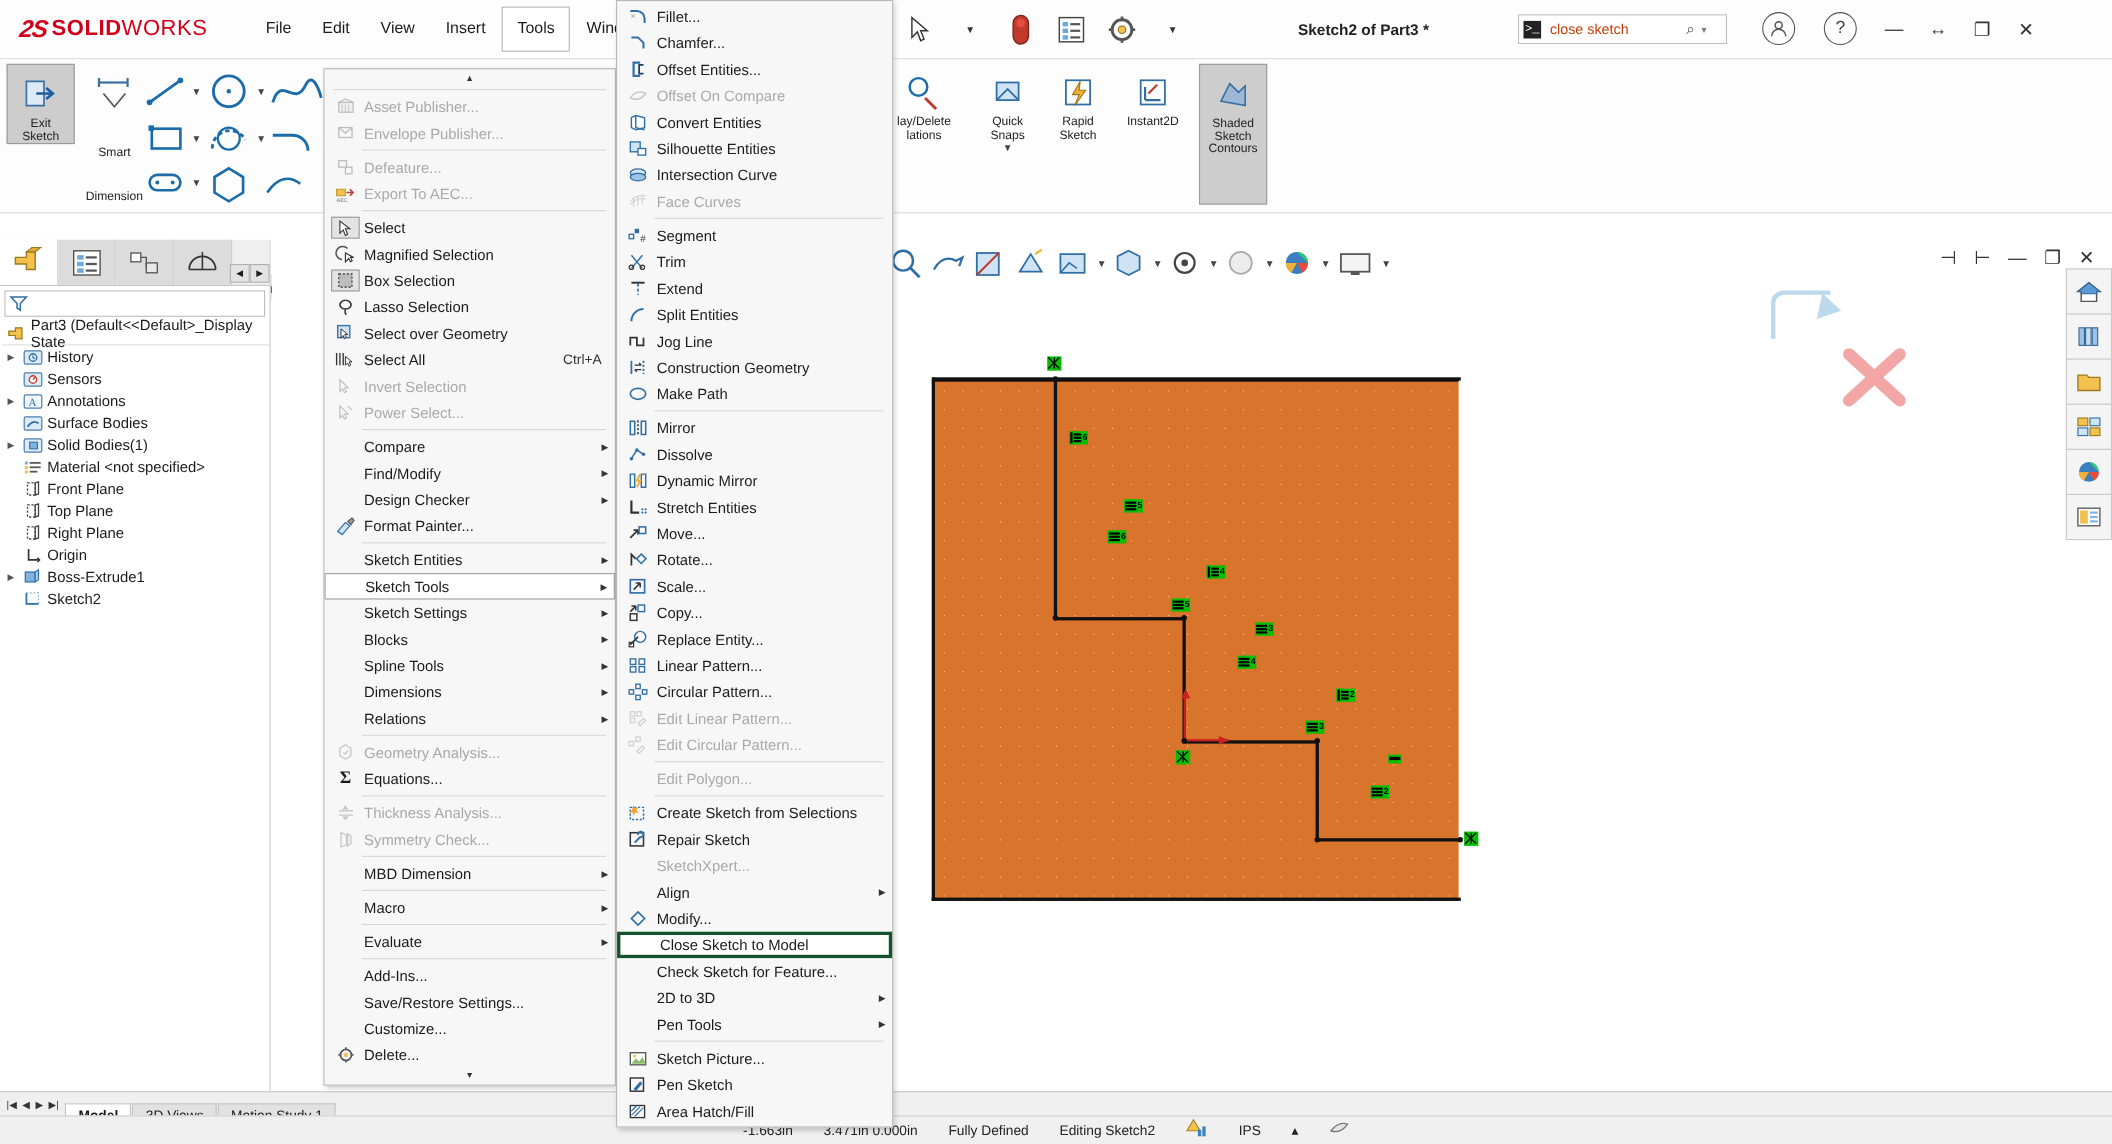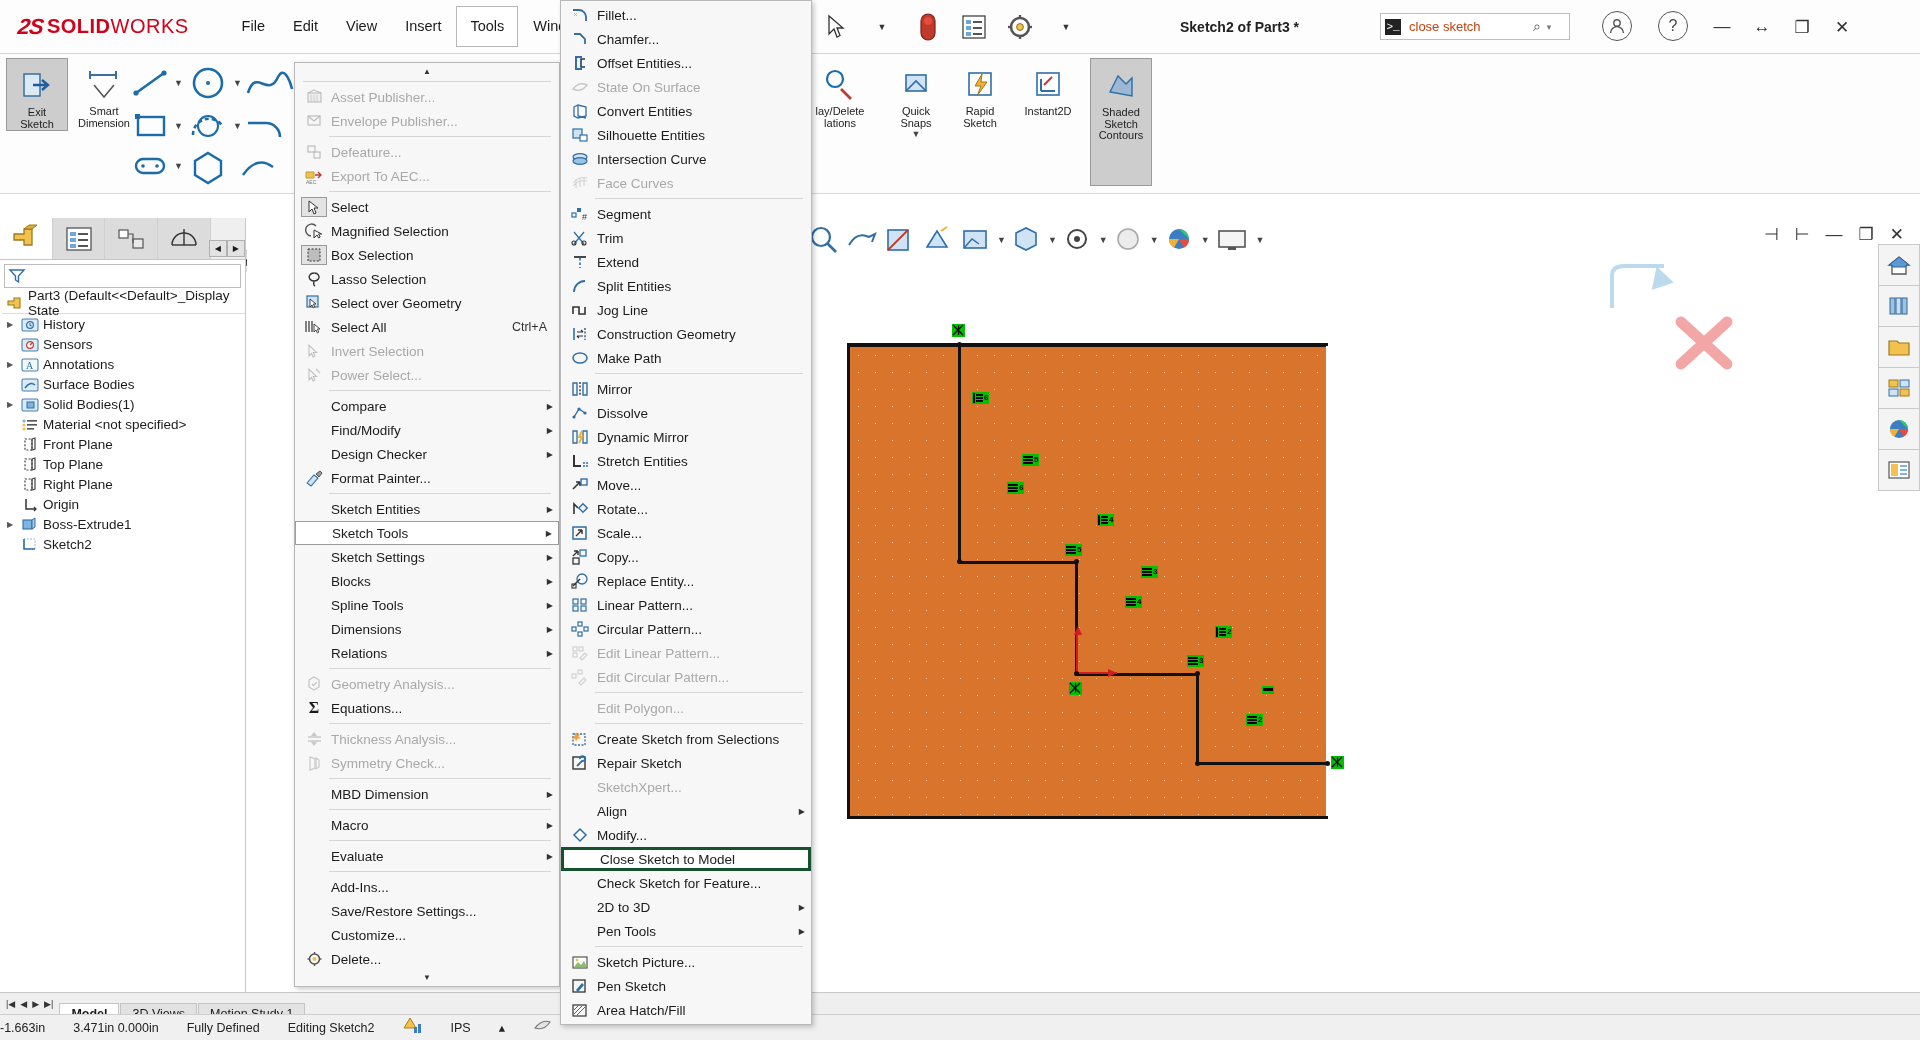--- a/index.html
+++ b/index.html
@@ -151,21 +151,21 @@
     background:#efefef; border-top:1px solid #c8c8c8; display:flex; align-items:center;
   }
   .nav-arrows { display:flex; align-items:center; padding:0 4px; gap:1px; }
   .nav-arrows span { font-size:9px; color:#333; padding:0 2px; }
   .btab { font-size:12.5px; padding:3px 11px; border:1px solid #c4c4c4; border-bottom:none;
           background:#e2e2e2; margin-right:1px; height:22px;margin-top:20px; }
   .btab.active { background:#fff; font-weight:bold; }
   .statusbar {
     position:absolute; left:0; bottom:0; width:1920px; height:26px;
     background:#f0f0f0; border-top:1px solid #cfcfcf; display:flex; align-items:center;
-    justify-content:flex-start; font-size:12.5px; color:#222; gap:28px; padding-right:16px;
+    justify-content:center; font-size:12.5px; color:#222; gap:28px; padding-right:16px;
   }
 
   
   .menu {
     position:absolute; background:#f7f7f7; border:1px solid #b9b9b9;
     box-shadow:2px 2px 5px rgba(0,0,0,0.22); z-index:50; padding:2px 0;
   }
   .menu-row {
     display:flex; align-items:center; height:24px; padding:0 6px; font-size:13.5px; color:#1b1b1b;
     position:relative;
@@ -299,21 +299,21 @@
       <div class="rb-big sel">
         <span class="glyph">
           <svg width="32" height="34" viewBox="0 0 32 34">
             <path d="M3 6 h16 v22 h-16 z" fill="#dce9f7" stroke="#3b6fa0" stroke-width="1.5"></path>
             <path d="M12 17 h14 M21 12 l6 5 -6 5" fill="none" stroke="#1b5e9e" stroke-width="2.4"></path>
           </svg>
         </span>
         <span class="lbl">Exit</span>
         <span class="lbl">Sketch</span>
       </div>
-      <div class="rb-big" style="width:72px;">
+      <div class="rb-big" style="width:72px;gap:28px;">
         <span class="glyph">
           <svg width="36" height="34" viewBox="0 0 36 34">
             <path d="M4 8 h26" stroke="#3b6fa0" stroke-width="2"></path>
             <path d="M4 4 v8 M30 4 v8" stroke="#3b6fa0" stroke-width="2"></path>
             <path d="M8 18 l10 12 l10 -12" fill="none" stroke="#555" stroke-width="1.6"></path>
           </svg>
         </span>
         <span class="lbl">Smart</span>
         <span class="lbl">Dimension</span>
       </div>
@@ -1215,21 +1215,21 @@
           </svg>
         </span>
       <span class="mlabel">Offset Entities...</span>
     </div>
     <div class="menu-row disabled">
       <span class="mico">
           <svg width="18" height="16" viewBox="0 0 18 16">
             <path d="M2 10 q6 -8 14 -4 q-6 8 -14 4 z" fill="none" stroke="#c8c8c8" stroke-width="1.4"></path>
           </svg>
         </span>
-      <span class="mlabel">State On Surface</span>
+      <span class="mlabel">Offset On Compare</span>
     </div>
     <div class="menu-row">
       <span class="mico">
           <svg width="18" height="16" viewBox="0 0 18 16">
             <path d="M3 4 l4 -2 l8 2 v9 l-8 2 l-4 -2 z" fill="#fff" stroke="#2f6ea6" stroke-width="1.3"></path>
             <path d="M7 2 v11 l8 2" fill="none" stroke="#2f6ea6" stroke-width="1.3"></path>
           </svg>
         </span>
       <span class="mlabel">Convert Entities</span>
     </div>

